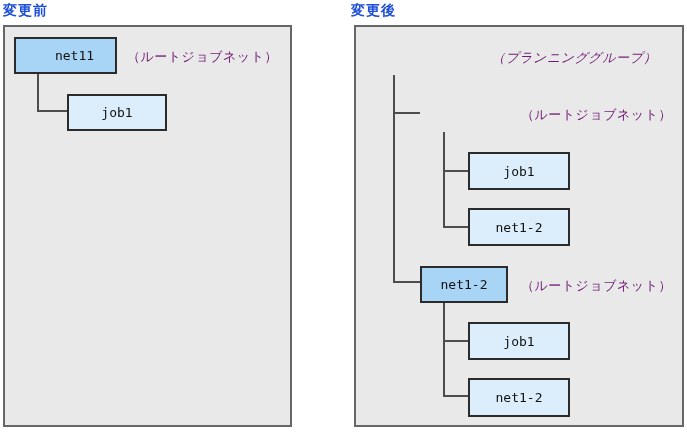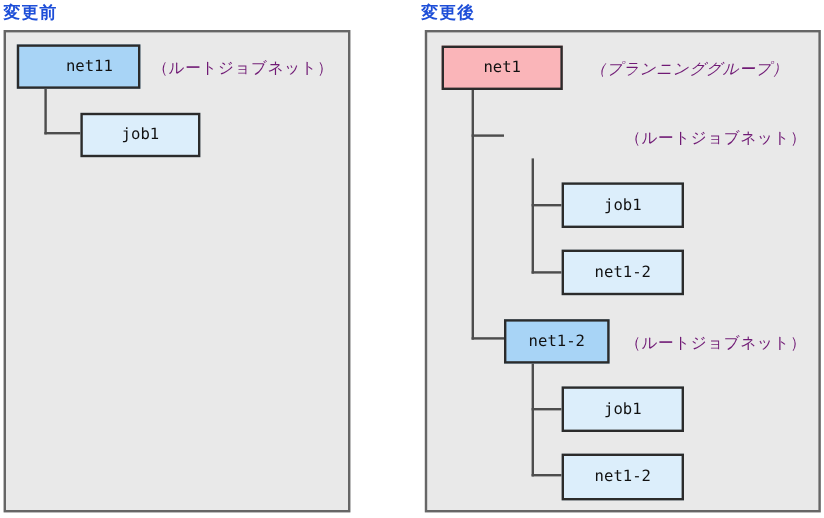--- a/index.html
+++ b/index.html
@@ -72,23 +72,20 @@
   <div class="elbow" style="left:37px;top:74px;width:30px;height:38px;"></div>
 
   <div class="node" style="left: 67px; top: 94px; width: 100px; height: 37px; background-color: rgb(220, 238, 251);">
     <span>job1</span>
   </div>
 
   <div class="panel-title" style="left:351px;top:2px;">変更後</div>
 
   <div class="panel" style="left: 354px; top: 25px; width: 330px; height: 402px; background-color: rgb(233, 233, 233);"></div>
 
-  <div class="node" style="left: 368px; top: 38px; width: 101px; height: 37px; background-color: rgb(250, 181, 185);">
-    <span>net1</span>
-  </div>
   <div class="annotation" style="left:492px;top:49px;font-style:italic;">（プランニンググループ）</div>
 
   <div class="elbow" style="left:393px;top:75px;width:27px;height:208px;"></div>
 
   <div class="branch" style="left: 393px; top: 112px; width: 27px; background-color: rgb(77, 77, 77);"></div>
 
   <div class="annotation" style="left:521px;top:106px;">（ルートジョブネット）</div>
 
   <div class="elbow" style="left:443px;top:132px;width:25px;height:96px;"></div>
   <div class="branch" style="left: 443px; top: 170px; width: 25px; background-color: rgb(77, 77, 77);"></div>

